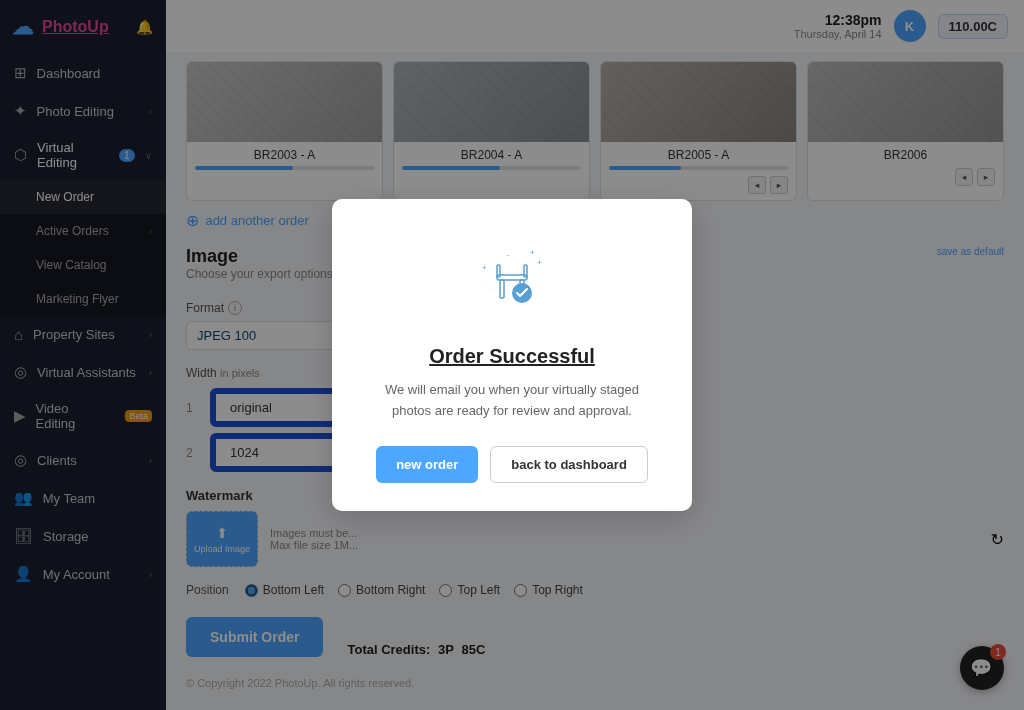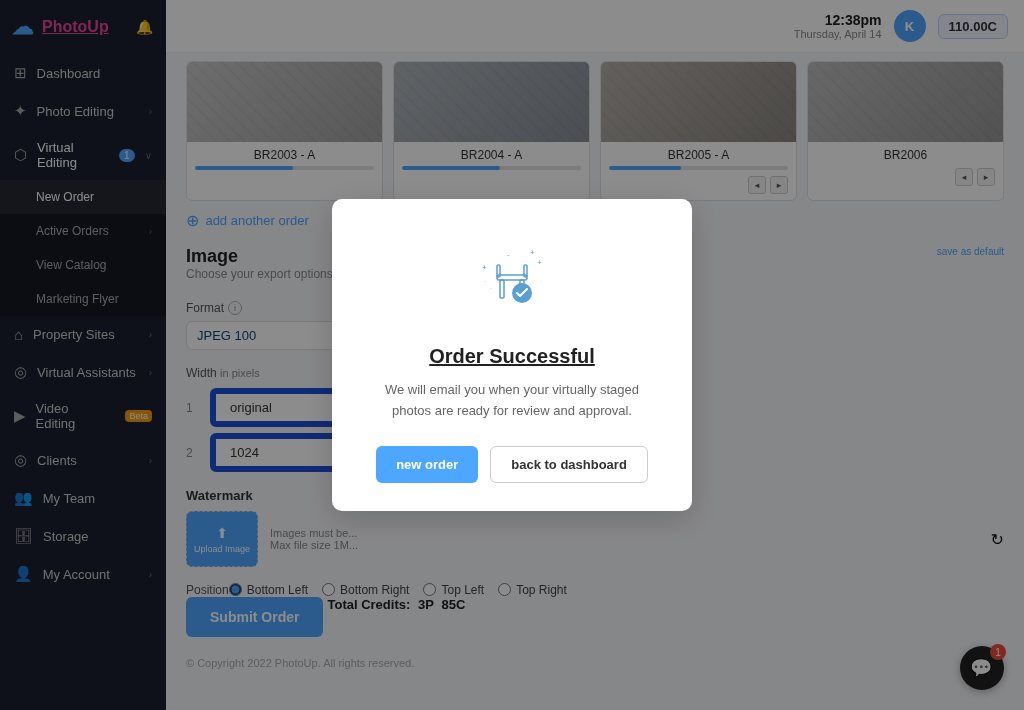--- a/index.html
+++ b/index.html
@@ -338,30 +338,31 @@
       justify-content: center;
       cursor: pointer;
       font-size: 9px;
       color: #fff;
       gap: 3px;
     }
     .upload-icon { font-size: 14px; }
     .watermark-note { font-size: 11px; color: #888; }
 
     
-    .position-section { display: flex; align-items: center; }
+    .position-section { display: flex; align-items: center; gap: 16px; margin-bottom: 20px; }
     .position-label { font-size: 12px; color: #555; }
     .radio-group { display: flex; gap: 14px; }
-    .radio-item { display: flex; align-items: flex-start; gap: 5px; font-size: 12px; color: #444; cursor: pointer; }
+    .radio-item { display: flex; align-items: flex-end; gap: 5px; font-size: 12px; color: #444; cursor: pointer; }
     .radio-item input[type="radio"] { accent-color: #4da6ff; }
 
     
     .submit-section {
       display: flex;
-      align-items: flex-start;
+      align-items: flex-end;
+      gap: 20px;
     }
     .submit-btn {
       background: #4da6ff;
       color: #fff;
       border: none;
       border-radius: 6px;
       padding: 12px 24px;
       font-size: 14px;
       font-weight: 600;
       cursor: pointer;

